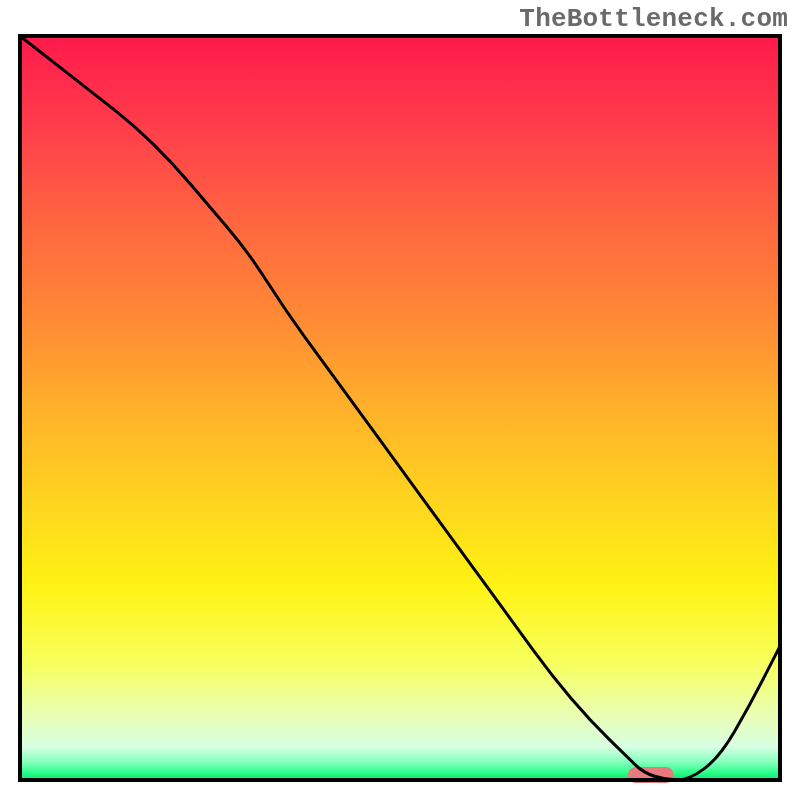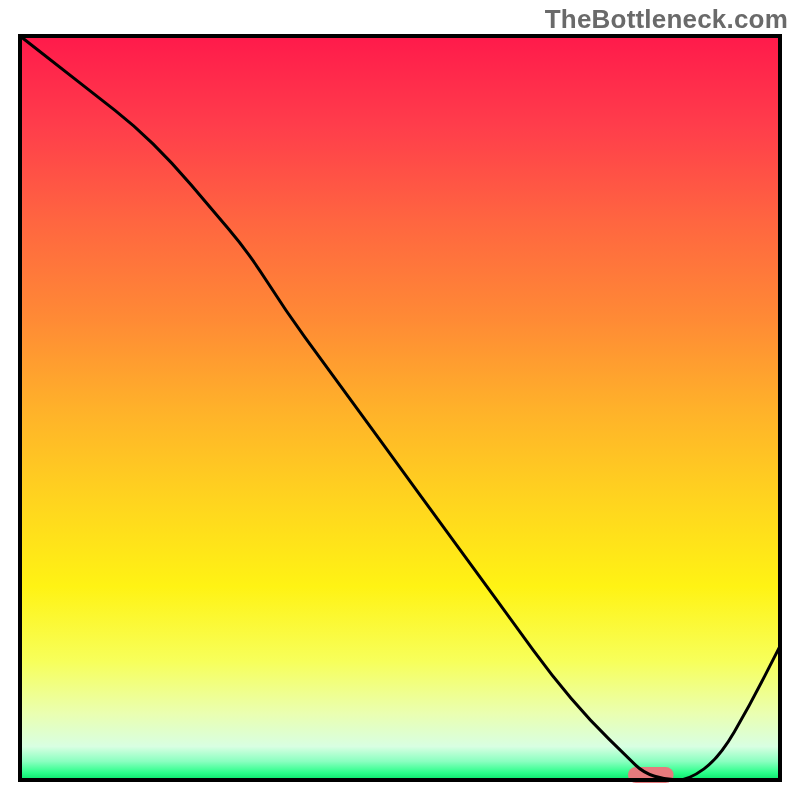--- a/index.html
+++ b/index.html
@@ -16,20 +16,21 @@
     height: 800px;
   }
   .watermark {
     position: absolute;
     top: 4px;
     right: 12px;
     font-size: 26px;
     font-weight: 600;
     color: #6a6a6a;
     letter-spacing: 0.2px;
+    font-family: Liberation Mono, monospace;
   }
   svg {
     position: absolute;
     top: 0;
     left: 0;
   }
 </style>
 </head>
 <body>
 

